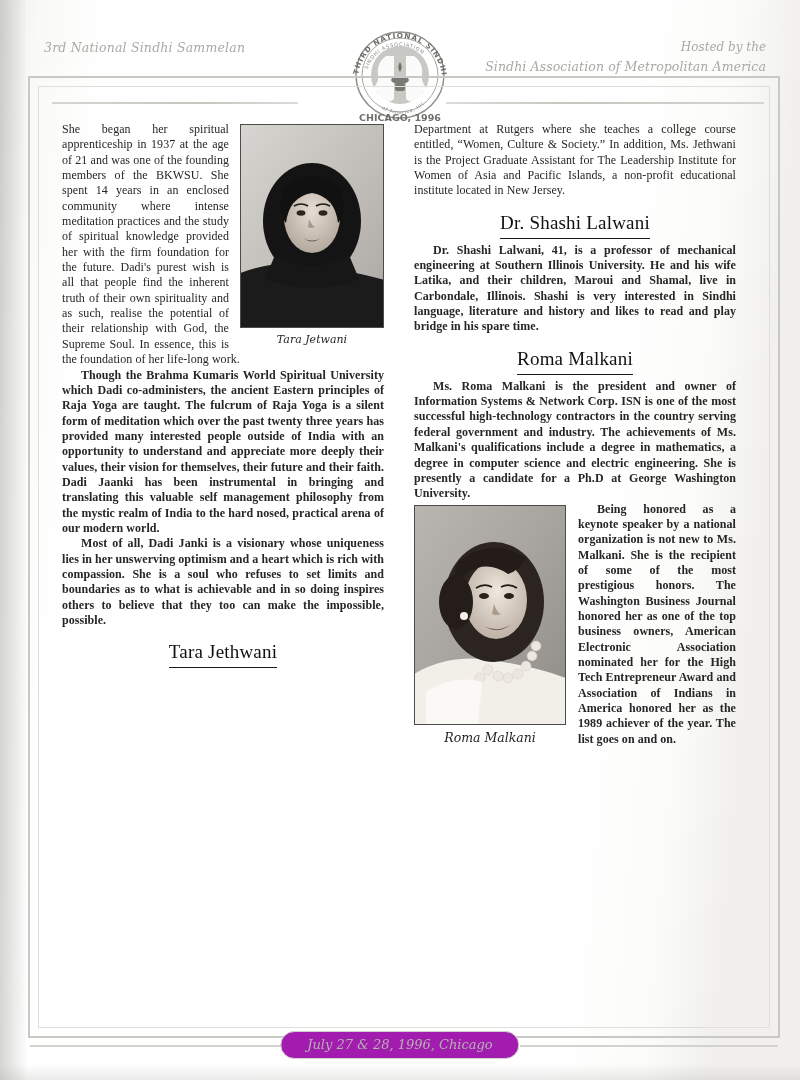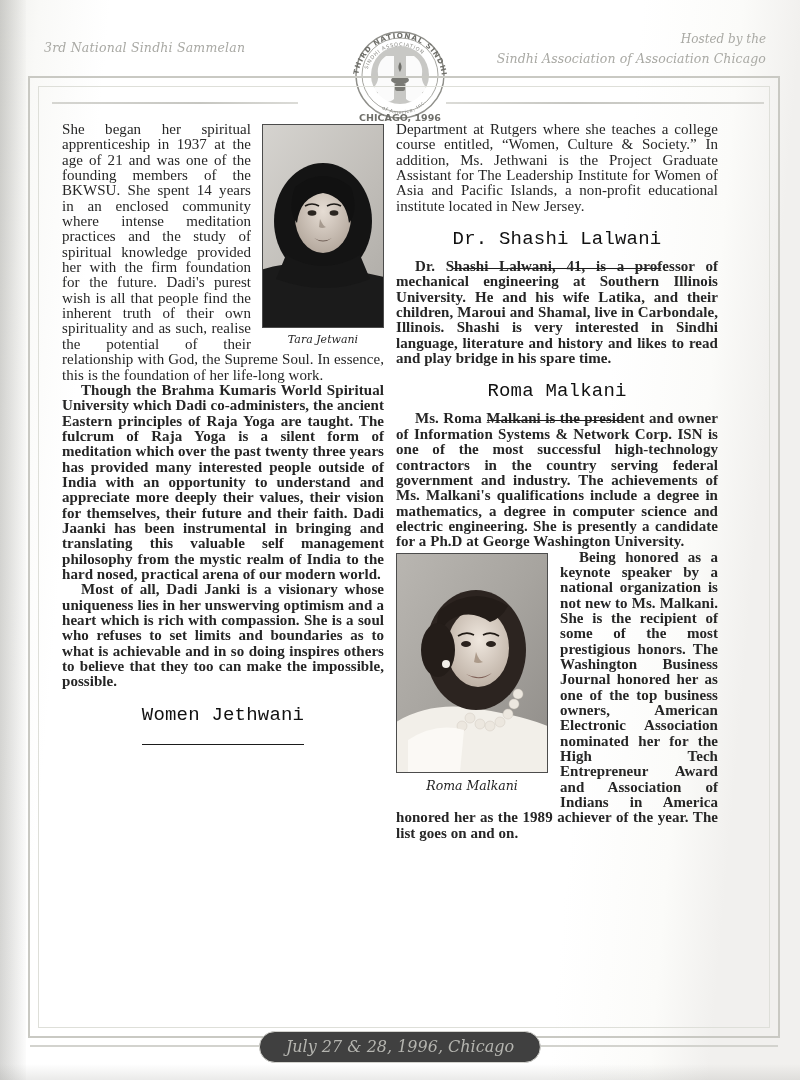--- a/index.html
+++ b/index.html
@@ -49,21 +49,21 @@
     font-family: "DejaVu Serif", serif;
     font-size: 12.5px;
     font-style: italic;
     color: #a9a9a4;
     letter-spacing: .2px;
     white-space: nowrap;
   }
   .hdr-right {
     position: absolute;
     right: 34px;
-    top: 6px;
+    top: 14px;
     text-align: right;
     font-family: "DejaVu Serif", serif;
     font-style: italic;
     color: #a9a9a4;
     line-height: 1.55;
   }
   .hdr-right .l1 { font-size: 12px; }
   .hdr-right .l2 { font-size: 12.5px; letter-spacing: .1px; }
 
   .hdr-rule-left {
@@ -115,77 +115,76 @@
   .footer-rule-l { left: 30px; width: 258px; }
   .footer-rule-r { right: 22px; width: 258px; }
   .footer-pill {
     position: absolute;
     left: 50%;
     transform: translateX(-50%);
     top: 1031px;
     padding: 5px 26px 6px;
     border: 1.5px solid #d3d3ce;
     border-radius: 18px;
-    background: #404040;
+    background: #a21caf;
     font-family: "DejaVu Serif", serif;
     font-style: italic;
-    font-size: 16px;
+    font-size: 13px;
     color: #b4b4af;
     white-space: nowrap;
   }
 
   
   .article {
     position: absolute;
     left: 62px;
     top: 122px;
     width: 680px;
     height: 884px;
   }
   .col {
     position: absolute;
     top: 0;
     width: 322px;
     height: 884px;
   }
   .col-left  { left: 0; }
-  .col-right { left: 334px; }
+  .col-right { left: 352px; }
 
   p.body {
     margin: 0;
     font-family: "Liberation Serif", serif;
-    font-size: 15px;
+    font-size: 12px;
     line-height: 15.35px;
     text-align: justify;
     color: #262626;
     letter-spacing: .05px;
   }
   p.body.indent { text-indent: 19px; font-weight: bold; }
 
   
   h2.name {
     margin: 13px 0 9px;
     text-align: center;
     font-family: "Liberation Serif", serif;
     font-weight: normal;
     font-size: 19px;
     letter-spacing: .2px;
     color: #111111;
   }
   h2.name span.u {
     border-bottom: 1.6px solid #1b1b1b;
-    padding-bottom: 18px;
-    font-family: Liberation Mono, monospace;
+    padding-bottom: 5px;
   }
 
   
   .photo-float-right {
     float: right;
     margin: 2px 0 3px 11px;
-    width: 122px;
+    width: 144px;
   }
   .photo-float-left {
     float: left;
     margin: 3px 12px 3px 0;
     width: 152px;
   }
   .photo-frame {
     border: 1px solid #4c4c4c;
     background: #8e8e8e;
     position: relative;
@@ -211,21 +210,21 @@
 </style>
 </head>
 <body>
 
 <div class="page-scan"></div>
 
 <div class="page-header">
   <div class="hdr-left">3rd National Sindhi Sammelan</div>
   <div class="hdr-right">
     <div class="l1">Hosted by the</div>
-    <div class="l2">Sindhi Association of Association Chicago</div>
+    <div class="l2">Sindhi Association of Metropolitan America</div>
   </div>
   <div class="hdr-rule-left"></div>
   <div class="hdr-rule-right"></div>
 </div>
 
 <div class="seal">
   <svg viewBox="0 0 104 100" width="104" height="100" aria-hidden="true">
     <defs>
       <path id="arcTop" d="M 10,54 A 42,42 0 0 1 94,54" fill="none"></path>
       <path id="arcTop2" d="M 18,54 A 34,34 0 0 1 86,54" fill="none"></path>
@@ -291,21 +290,21 @@
         </svg>
       </div>
       <div class="caption small">Tara Jetwani</div>
     </div>
 
     <p class="body">She began her spiritual apprenticeship in 1937 at the age of 21 and was one of the founding members of the BKWSU. She spent 14 years in an enclosed community where intense meditation practices and the study of spiritual knowledge provided her with the firm foundation for the future. Dadi's purest wish is all that people find the inherent truth of their own spirituality and as such, realise the potential of their relationship with God, the Supreme Soul. In essence, this is the foundation of her life-long work.</p>
     <p class="body indent">Though the Brahma Kumaris World Spiritual University which Dadi co-administers, the ancient Eastern principles of Raja Yoga are taught. The fulcrum of Raja Yoga is a silent form of meditation which over the past twenty three years has provided many interested people outside of India with an opportunity to understand and appreciate more deeply their values, their vision for themselves, their future and their faith. Dadi Jaanki has been instrumental in bringing and translating this valuable self management philosophy from the mystic realm of India to the hard nosed, practical arena of our modern world.</p>
     <p class="body indent">Most of all, Dadi Janki is a visionary whose uniqueness lies in her unswerving optimism and a heart which is rich with compassion. She is a soul who refuses to set limits and boundaries as to what is achievable and in so doing inspires others to believe that they too can make the impossible, possible.</p>
 
     <h2 class="name">
-      <span class="u">Women Jethwani</span>
+      <span class="u">Tara Jethwani</span>
     </h2>
 
   </div>
 
   <div class="col col-right">
 
     <p class="body">Department at Rutgers where she teaches a college course entitled, “Women, Culture &amp; Society.” In addition, Ms. Jethwani is the Project Graduate Assistant for The Leadership Institute for Women of Asia and Pacific Islands, a non-profit educational institute located in New Jersey.</p>
 
     <h2 class="name">
       <span class="u">Dr. Shashi Lalwani</span>

